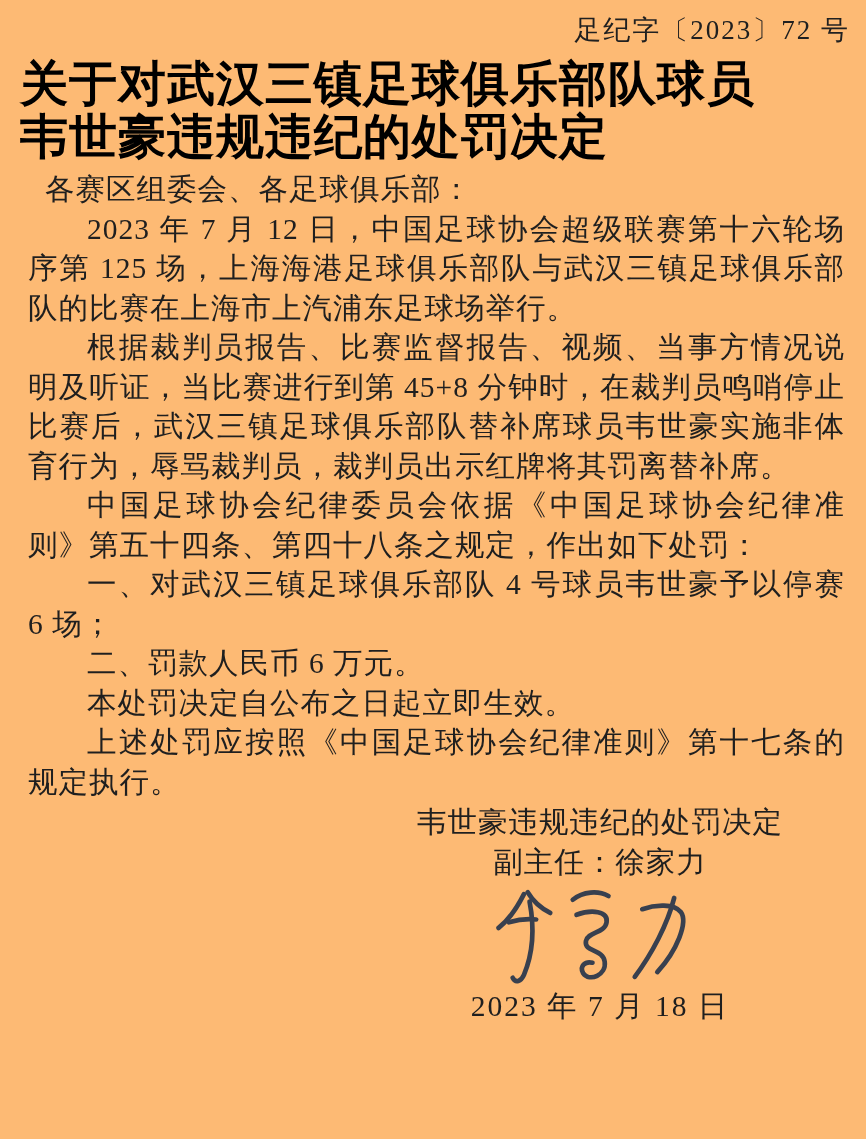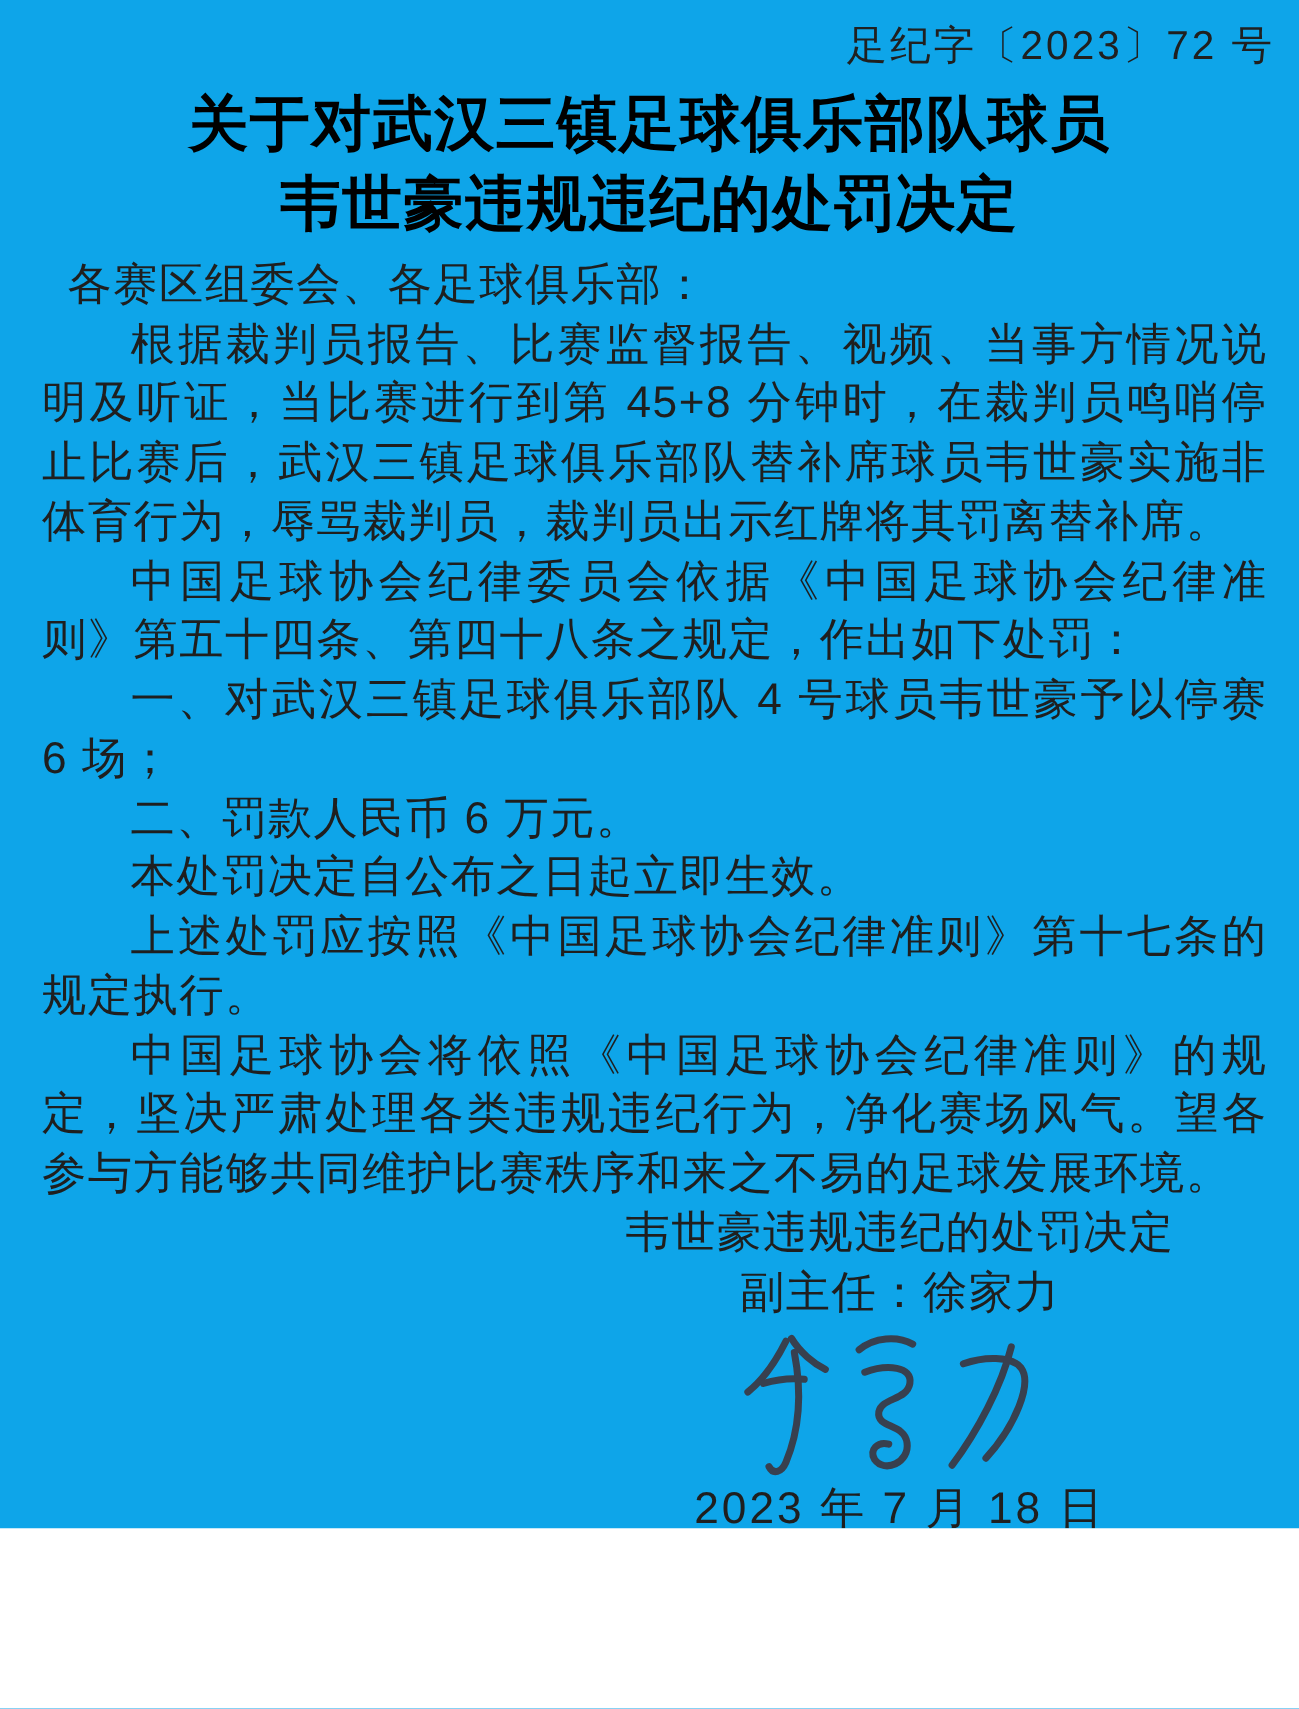--- a/index.html
+++ b/index.html
@@ -1,38 +1,37 @@
 <!DOCTYPE html>
 <html><head>
 <meta charset="utf-8">
 <style>
   html,body{margin:0;padding:0;background:#ffffff;}
   .page{
     position:relative;
     width:866px;
-    height:1019px;
+    height:1139px;
     margin:0 auto;
-    background:#0ea5e9;
+    background:#fdba74;
     color:#1f1f1f;
-    font-family:Liberation Sans, sans-serif;
+    font-family:Liberation Serif, serif;
     overflow:hidden;
     box-sizing:border-box;
   }
   .doc-number{
     padding:13px 16px 0 0;
     text-align:right;
     font-size:27px;
     line-height:34px;
     letter-spacing:2px;
     color:#202020;
   }
   .title{
     margin:10px 20px 0 20px;
-    text-align:center;
-    font-size:40px;
+    font-size:48px;
     line-height:53px;
     font-weight:900;
     color:#000;
     letter-spacing:1px;
   }
   .salutation{
     margin:7px 21px 0 45px;
     font-size:29.5px;
     line-height:39.5px;
     letter-spacing:1px;
@@ -73,27 +72,27 @@
   <div class="doc-number">足纪字〔2023〕72 号</div>
 
   <div class="title">
     <div>关于对武汉三镇足球俱乐部队球员</div>
     <div>韦世豪违规违纪的处罚决定</div>
   </div>
 
   <div class="salutation">各赛区组委会、各足球俱乐部：</div>
 
   <div class="body-text">
+    <p>2023 年 7 月 12 日，中国足球协会超级联赛第十六轮场序第 125 场，上海海港足球俱乐部队与武汉三镇足球俱乐部队的比赛在上海市上汽浦东足球场举行。</p>
     <p>根据裁判员报告、比赛监督报告、视频、当事方情况说明及听证，当比赛进行到第 45+8 分钟时，在裁判员鸣哨停止比赛后，武汉三镇足球俱乐部队替补席球员韦世豪实施非体育行为，辱骂裁判员，裁判员出示红牌将其罚离替补席。</p>
     <p>中国足球协会纪律委员会依据《中国足球协会纪律准则》第五十四条、第四十八条之规定，作出如下处罚：</p>
     <p>一、对武汉三镇足球俱乐部队 4 号球员韦世豪予以停赛 6 场；</p>
     <p>二、罚款人民币 6 万元。</p>
     <p>本处罚决定自公布之日起立即生效。</p>
     <p>上述处罚应按照《中国足球协会纪律准则》第十七条的规定执行。</p>
-    <p>中国足球协会将依照《中国足球协会纪律准则》的规定，坚决严肃处理各类违规违纪行为，净化赛场风气。望各参与方能够共同维护比赛秩序和来之不易的足球发展环境。</p>
   </div>
 
   <div class="signoff">
     <div class="org">韦世豪违规违纪的处罚决定</div>
     <div>副主任：徐家力</div>
 
     <div class="signature-wrap">
       <svg viewBox="0 0 230 115" width="222" height="108" aria-hidden="true">
         <g fill="none" stroke="#38404f" stroke-width="5" stroke-linecap="round" stroke-linejoin="round">
 

